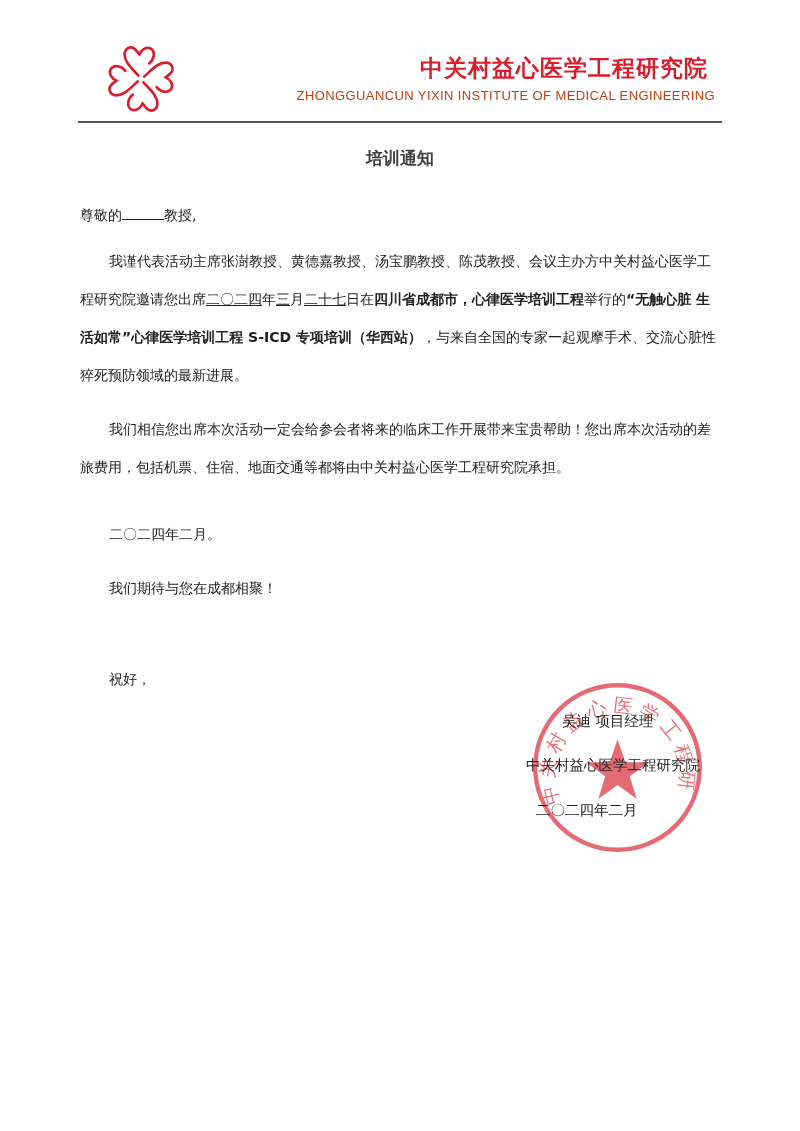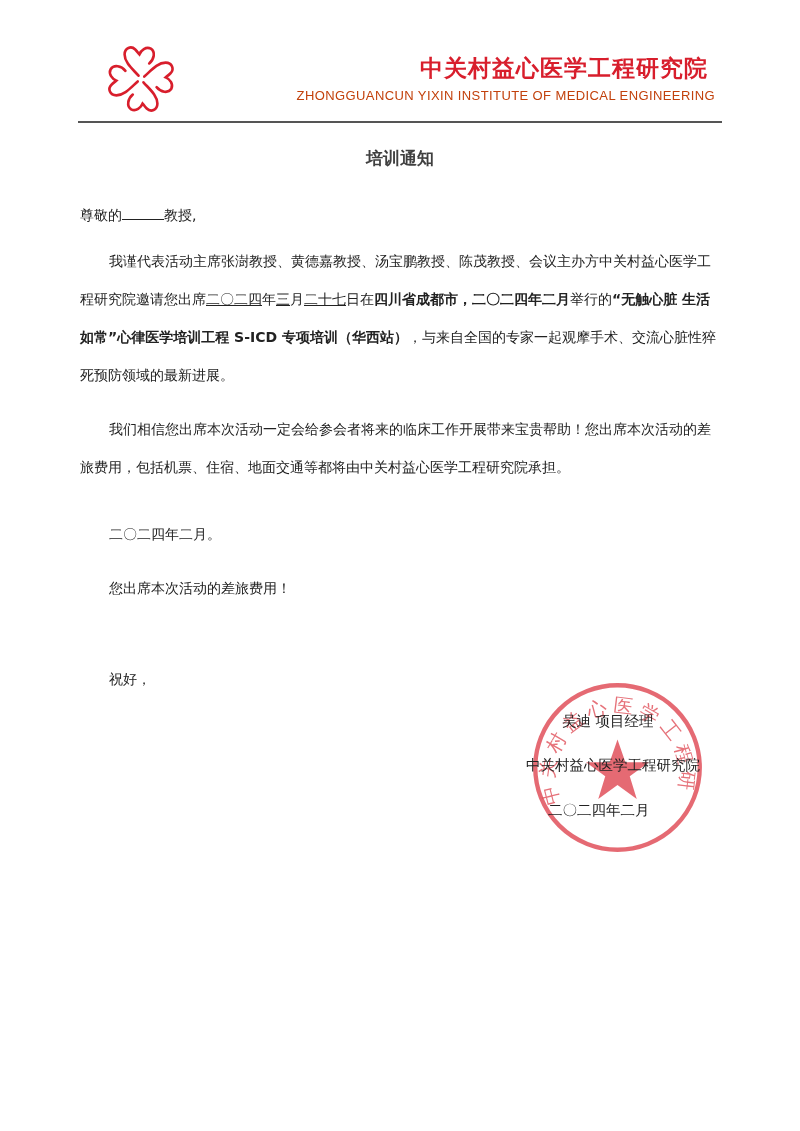--- a/index.html
+++ b/index.html
@@ -20,21 +20,21 @@
     .p3 { top: 515px; text-indent: 29px; }
     .p4 { top: 569px; text-indent: 29px; }
     .p5 { top: 660px; text-indent: 29px; }
     .blank { display: inline-block; width: 42px; border-bottom: 1.5px solid #222; height: 14px; }
     .u { text-decoration: underline; }
     .b { font-weight: bold; }
     .stamp { position: absolute; left: 530px; top: 680px; width: 175px; height: 175px; }
     .sig { position: absolute; font-size: 14.5px; color: #222; white-space: nowrap; }
     .sig1 { left: 562px; top: 712px; }
     .sig2 { left: 526px; top: 756px; }
-    .sig3 { left: 548px; top: 801px; }
+    .sig3 { left: 536px; top: 801px; }
   </style>
 </head>
 <body>
 
 <svg class="logo" viewBox="0 0 100 100">
   <g fill="none" stroke="#d81e2c" stroke-width="3.2" stroke-linecap="round">
     <path d="M47 46 C40 38 30 30 30 20 C30 12 38 9 43 14 C46 17 47 19 48 20 C50 15 56 10 62 13 C68 17 66 26 60 31"></path>
     <path d="M54 47 C62 40 70 30 80 30 C88 30 91 38 86 43 C83 46 81 47 80 48 C85 50 90 56 87 62 C83 68 74 66 69 60"></path>
     <path d="M53 54 C60 62 70 70 70 80 C70 88 62 91 57 86 C54 83 53 81 52 80 C50 85 44 90 38 87 C32 83 34 74 40 69"></path>
     <path d="M46 53 C38 60 30 70 20 70 C12 70 9 62 14 57 C17 54 19 53 20 52 C15 50 10 44 13 38 C17 32 26 34 31 40"></path>
@@ -45,26 +45,26 @@
 <div class="org-en">ZHONGGUANCUN YIXIN INSTITUTE OF MEDICAL ENGINEERING</div>
 <div class="rule"></div>
 
 <div class="title">培训通知</div>
 
 <div class="body-text salutation">
   <span>尊敬的</span><span class="blank"></span><span>教授,</span>
 </div>
 
 <div class="body-text p1">
-  <span>我谨代表活动主席张澍教授、黄德嘉教授、汤宝鹏教授、陈茂教授、会议主办方中关村益心医学工程研究院邀请您出席</span><span class="u">二〇二四</span><span>年</span><span class="u">三</span><span>月</span><span class="u">二十七</span><span>日在</span><span class="b">四川省成都市，二〇二四年二月</span><span>举行的</span><span class="b">“无触心脏  生活如常”心律医学培训工程 S-ICD 专项培训（华西站）</span><span>，与来自全国的专家一起观摩手术、交流心脏性猝死预防领域的最新进展。</span>
+  <span>我谨代表活动主席张澍教授、黄德嘉教授、汤宝鹏教授、陈茂教授、会议主办方中关村益心医学工程研究院邀请您出席</span><span class="u">二〇二四</span><span>年</span><span class="u">三</span><span>月</span><span class="u">二十七</span><span>日在</span><span class="b">四川省成都市，心律医学培训工程</span><span>举行的</span><span class="b">“无触心脏  生活如常”心律医学培训工程 S-ICD 专项培训（华西站）</span><span>，与来自全国的专家一起观摩手术、交流心脏性猝死预防领域的最新进展。</span>
 </div>
 
 <div class="body-text p2">我们相信您出席本次活动一定会给参会者将来的临床工作开展带来宝贵帮助！您出席本次活动的差旅费用，包括机票、住宿、地面交通等都将由中关村益心医学工程研究院承担。</div>
 <div class="body-text p3">二〇二四年二月。</div>
-<div class="body-text p4">您出席本次活动的差旅费用！</div>
+<div class="body-text p4">我们期待与您在成都相聚！</div>
 <div class="body-text p5">祝好，</div>
 
 <svg class="stamp" viewBox="0 0 200 200">
   <defs>
     <path id="arc" d="M35 140 A72 72 0 1 1 165 140"></path>
   </defs>
   <circle cx="100" cy="100" r="94" fill="none" stroke="#e0505a" stroke-width="5" opacity="0.85"></circle>
   <text font-size="22" fill="#e0505a" opacity="0.8" font-family="DejaVu Sans, sans-serif" letter-spacing="6">
     <textPath href="#arc">中关村益心医学工程研究院</textPath>
   </text>

